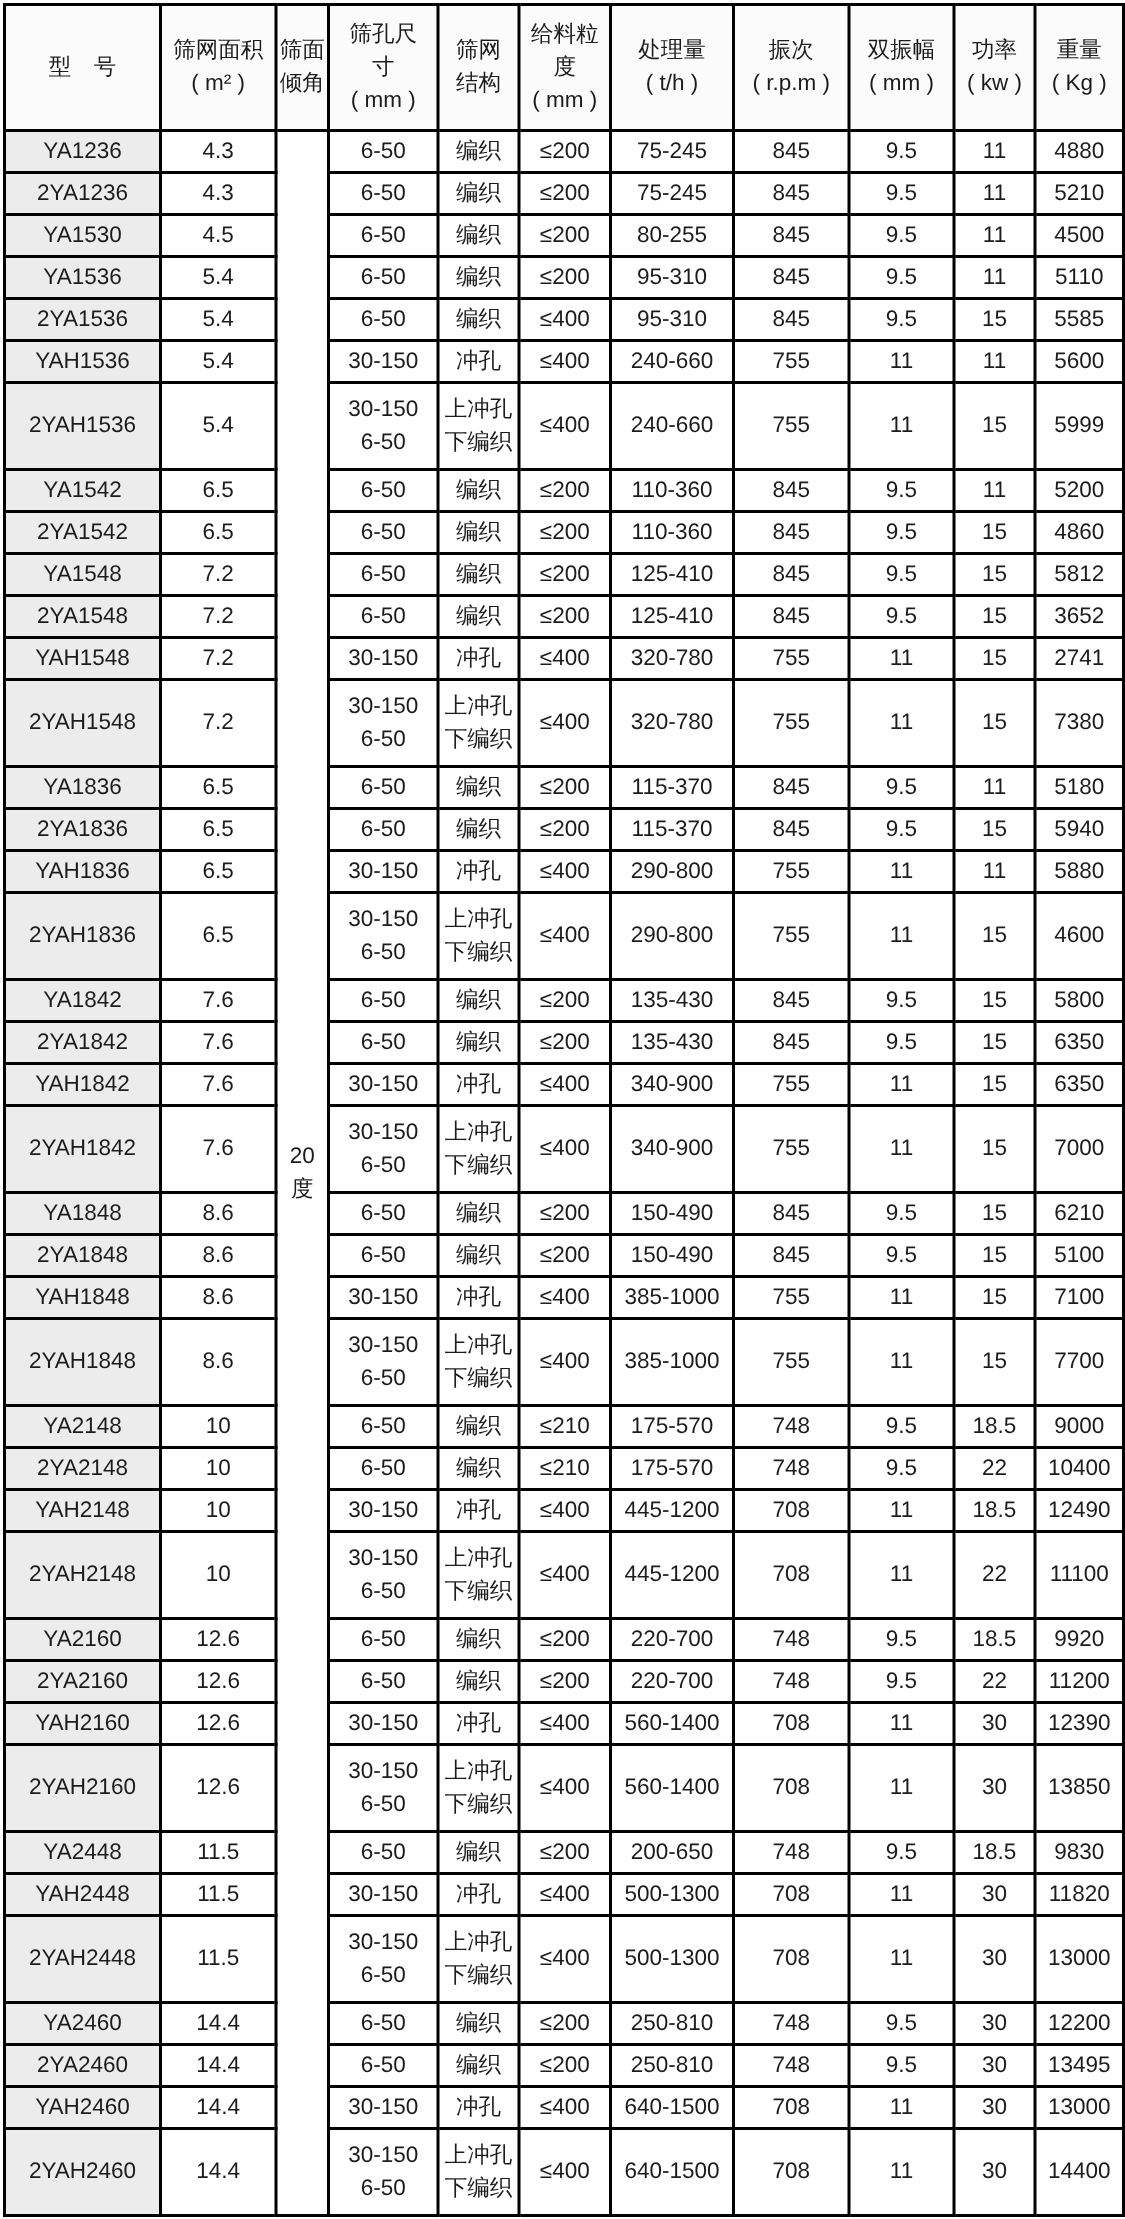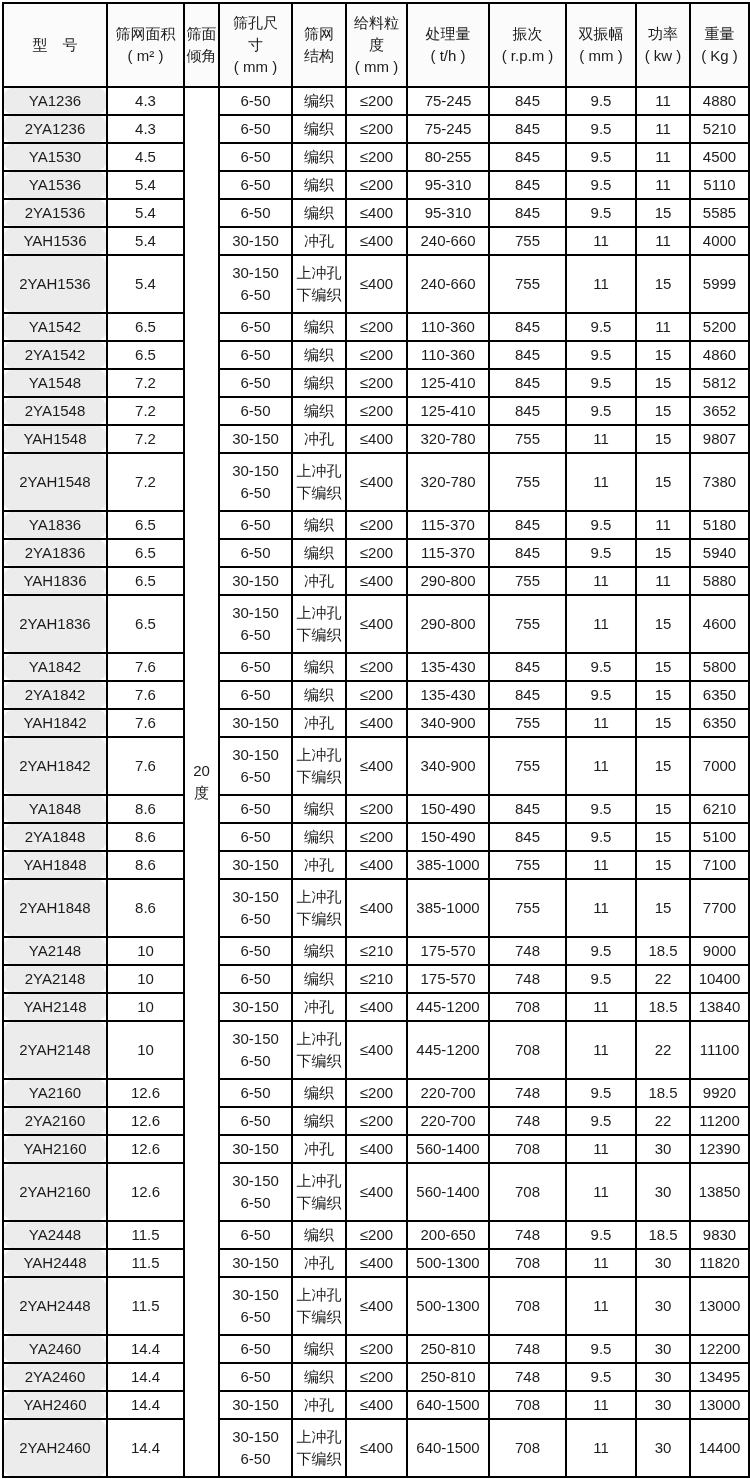--- a/index.html
+++ b/index.html
@@ -35,21 +35,20 @@
     height: 82px;
     font-weight: normal;
     background: #fbfbfb;
     white-space: pre-line;
     font-size: 15px;
   }
   table.spec tbody tr.single { height: 28px; }
   table.spec tbody tr.double { height: 58px; margin-left: 48px; }
   td.model {
     background: #ececec;
-    border-radius: 12px;
   }
   td.multi {
     white-space: pre-line;
     line-height: 1.75;
   }
   td.incline {
     background: #ffffff;
     white-space: pre-line;
     line-height: 1.9;
     font-size: 15px;
@@ -178,21 +177,21 @@
         <tr class="single">
           <td class="model">YAH1536</td>
           <td>5.4</td>
           <td class="multi">30-150</td>
           <td class="multi">冲孔</td>
           <td>≤400</td>
           <td>240-660</td>
           <td>755</td>
           <td>11</td>
           <td>11</td>
-          <td>4000</td>
+          <td>5600</td>
         </tr>
         <tr class="double">
           <td class="model">2YAH1536</td>
           <td>5.4</td>
           <td class="multi">30-150
 6-50</td>
           <td class="multi">上冲孔
 下编织</td>
           <td>≤400</td>
           <td>240-660</td>
@@ -252,21 +251,21 @@
         <tr class="single">
           <td class="model">YAH1548</td>
           <td>7.2</td>
           <td class="multi">30-150</td>
           <td class="multi">冲孔</td>
           <td>≤400</td>
           <td>320-780</td>
           <td>755</td>
           <td>11</td>
           <td>15</td>
-          <td>9807</td>
+          <td>2741</td>
         </tr>
         <tr class="double">
           <td class="model">2YAH1548</td>
           <td>7.2</td>
           <td class="multi">30-150
 6-50</td>
           <td class="multi">上冲孔
 下编织</td>
           <td>≤400</td>
           <td>320-780</td>
@@ -452,21 +451,21 @@
         <tr class="single">
           <td class="model">YAH2148</td>
           <td>10</td>
           <td class="multi">30-150</td>
           <td class="multi">冲孔</td>
           <td>≤400</td>
           <td>445-1200</td>
           <td>708</td>
           <td>11</td>
           <td>18.5</td>
-          <td>13840</td>
+          <td>12490</td>
         </tr>
         <tr class="double">
           <td class="model">2YAH2148</td>
           <td>10</td>
           <td class="multi">30-150
 6-50</td>
           <td class="multi">上冲孔
 下编织</td>
           <td>≤400</td>
           <td>445-1200</td>

